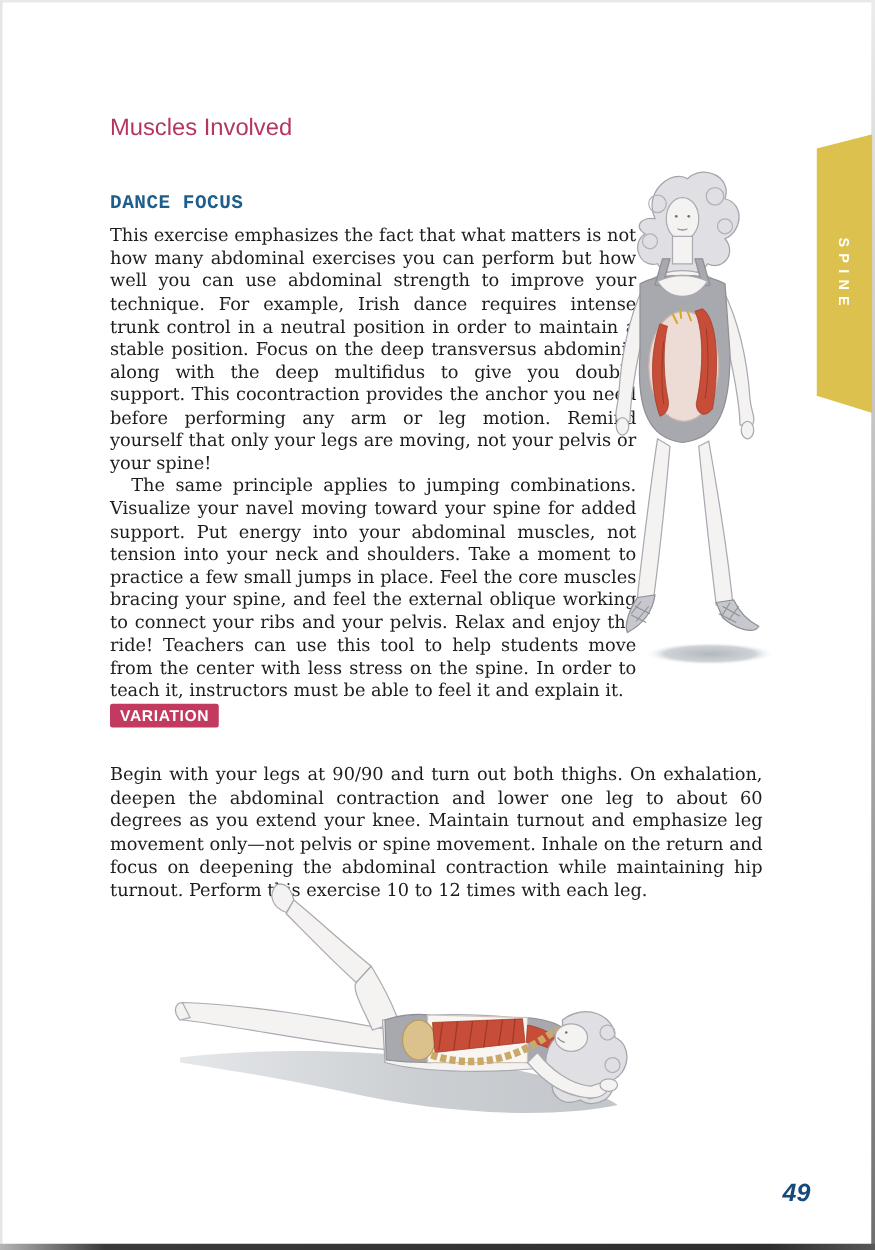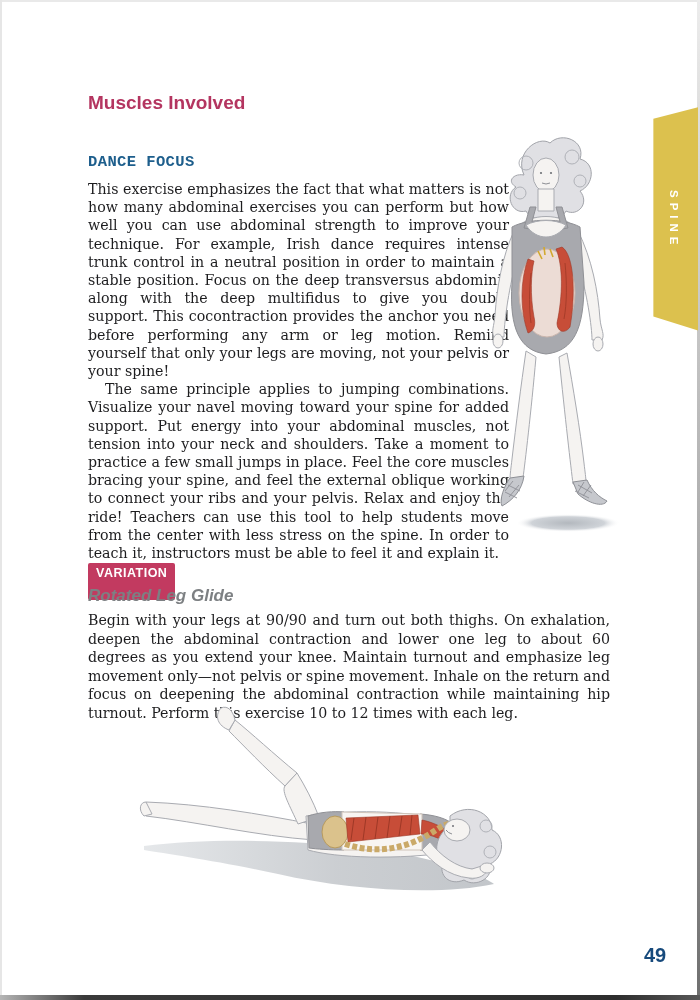--- a/index.html
+++ b/index.html
@@ -22,46 +22,46 @@
     clip-path:polygon(7% 6%,100% 1%,100% 98%,7% 92%);
     display:flex;align-items:center;justify-content:center;
   }
   .spine-tab span{
     writing-mode:vertical-rl;color:#ffffff;font-weight:bold;font-size:11.5px;
     letter-spacing:5px;font-family:"Liberation Sans",sans-serif;
   }
 
   
   .h-muscles{position:absolute;left:88px;top:92px;margin:0;
-    color:var(--heading_red,#b43560);font-size:19px;font-weight:bold;}
+    color:var(--heading_red,#b43560);font-size:19px;font-weight:normal;}
   .muscles-line{position:absolute;left:105px;top:122px;margin:0;width:430px;
     font-family:"DejaVu Serif",serif;font-size:15.5px;color:#1d1d1f;}
   .h-dancefocus{position:absolute;left:88px;top:153px;margin:0;
     color:var(--heading_blue,#1d5e8c);font-size:15.5px;font-weight:bold;letter-spacing:.4px;font-family:Liberation Mono, monospace;}
   .body-col{
     position:absolute;left:88px;top:180px;width:421px;
     font-family:"DejaVu Serif",serif;font-size:14.2px;line-height:18.2px;
     color:#1d1d1f;text-align:justify;
   }
   .body-col p{margin:0;}
   .body-col p.indent{text-indent:17px;}
   .variation-badge{
     position:absolute;left:88px;top:563px;
     background:var(--badge_pink,#c23a60);color:#ffffff;font-weight:bold;
-    font-size:12.5px;letter-spacing:.5px;padding:3px 8px 20px 8px;border-radius:2px;
+    font-size:12.5px;letter-spacing:.5px;padding:3px 8px 2px 8px;border-radius:2px;
   }
   .h-variation-title{position:absolute;left:88px;top:586px;margin:0;
     color:var(--subtitle_gray,#7d8083);font-size:17px;font-weight:bold;font-style:italic;}
   .variation-par{
     position:absolute;left:88px;top:611px;width:522px;margin:0;
     font-family:"DejaVu Serif",serif;font-size:14.2px;line-height:18.6px;
     color:#1d1d1f;text-align:justify;
   }
-  .page-number{position:absolute;left:644px;top:944px;
-    color:var(--page_number_blue,#174a7c);font-size:20px;font-weight:bold;}
+  .page-number{position:absolute;left:626px;top:944px;
+    color:var(--page_number_blue,#174a7c);font-size:20px;font-weight:bold;font-style:italic;}
 
   
   .fig-jumper{position:absolute;left:468px;top:133px;width:175px;height:405px;}
   .fig-supine{position:absolute;left:138px;top:698px;width:370px;height:200px;}
   svg .sk{fill:#f5f3f1;stroke:#a9abb1;stroke-width:1;}
   svg .hair{fill:#e0e0e4;stroke:#a2a4aa;stroke-width:1;}
   svg .leo{fill:#a8a9ae;stroke:#8f9095;stroke-width:1;}
   svg .muscle{fill:var(--muscle_red,#c74d38);stroke:#9e3826;stroke-width:.6;}
   svg .bone{fill:var(--bone_tan,#dbc28c);stroke:#b79a5e;stroke-width:1;}
   svg .shoe{fill:#c6c8cd;stroke:#8e9096;stroke-width:1;}
@@ -82,21 +82,20 @@
 
   <h1 class="h-muscles">Muscles Involved</h1>
   <h2 class="h-dancefocus">DANCE FOCUS</h2>
 
   <div class="body-col">
     <p>This exercise emphasizes the fact that what matters is not how many abdominal exercises you can perform but how well you can use abdominal strength to improve your technique. For example, Irish dance requires intense trunk control in a neutral position in order to maintain a stable position. Focus on the deep transversus abdominis along with the deep multifidus to give you double support. This cocontraction provides the anchor you need before performing any arm or leg motion. Remind yourself that only your legs are moving, not your pelvis or your spine!</p>
     <p class="indent">The same principle applies to jumping combinations. Visualize your navel moving toward your spine for added support. Put energy into your abdominal muscles, not tension into your neck and shoulders. Take a moment to practice a few small jumps in place. Feel the core muscles bracing your spine, and feel the external oblique working to connect your ribs and your pelvis. Relax and enjoy the ride! Teachers can use this tool to help students move from the center with less stress on the spine. In order to teach it, instructors must be able to feel it and explain it.</p>
   </div>
 
   <div class="variation-badge">VARIATION</div>
-  <h3 class="h-variation-title">Rotated Leg Glide</h3>
   <p class="variation-par">Begin with your legs at 90/90 and turn out both thighs. On exhalation, deepen the abdominal contraction and lower one leg to about 60 degrees as you extend your knee. Maintain turnout and emphasize leg movement only—not pelvis or spine movement. Inhale on the return and focus on deepening the abdominal contraction while maintaining hip turnout. Perform this exercise 10 to 12 times with each leg.</p>
 
   <svg class="fig-jumper" viewBox="0 0 175 405" xmlns="http://www.w3.org/2000/svg">
     <defs>
       <radialGradient id="shadow1" cx="50%" cy="50%" r="50%">
         <stop offset="0%" stop-color="#b3b8be"></stop>
         <stop offset="70%" stop-color="#cfd3d8"></stop>
         <stop offset="100%" stop-color="#ffffff" stop-opacity="0"></stop>
       </radialGradient>
     </defs>

